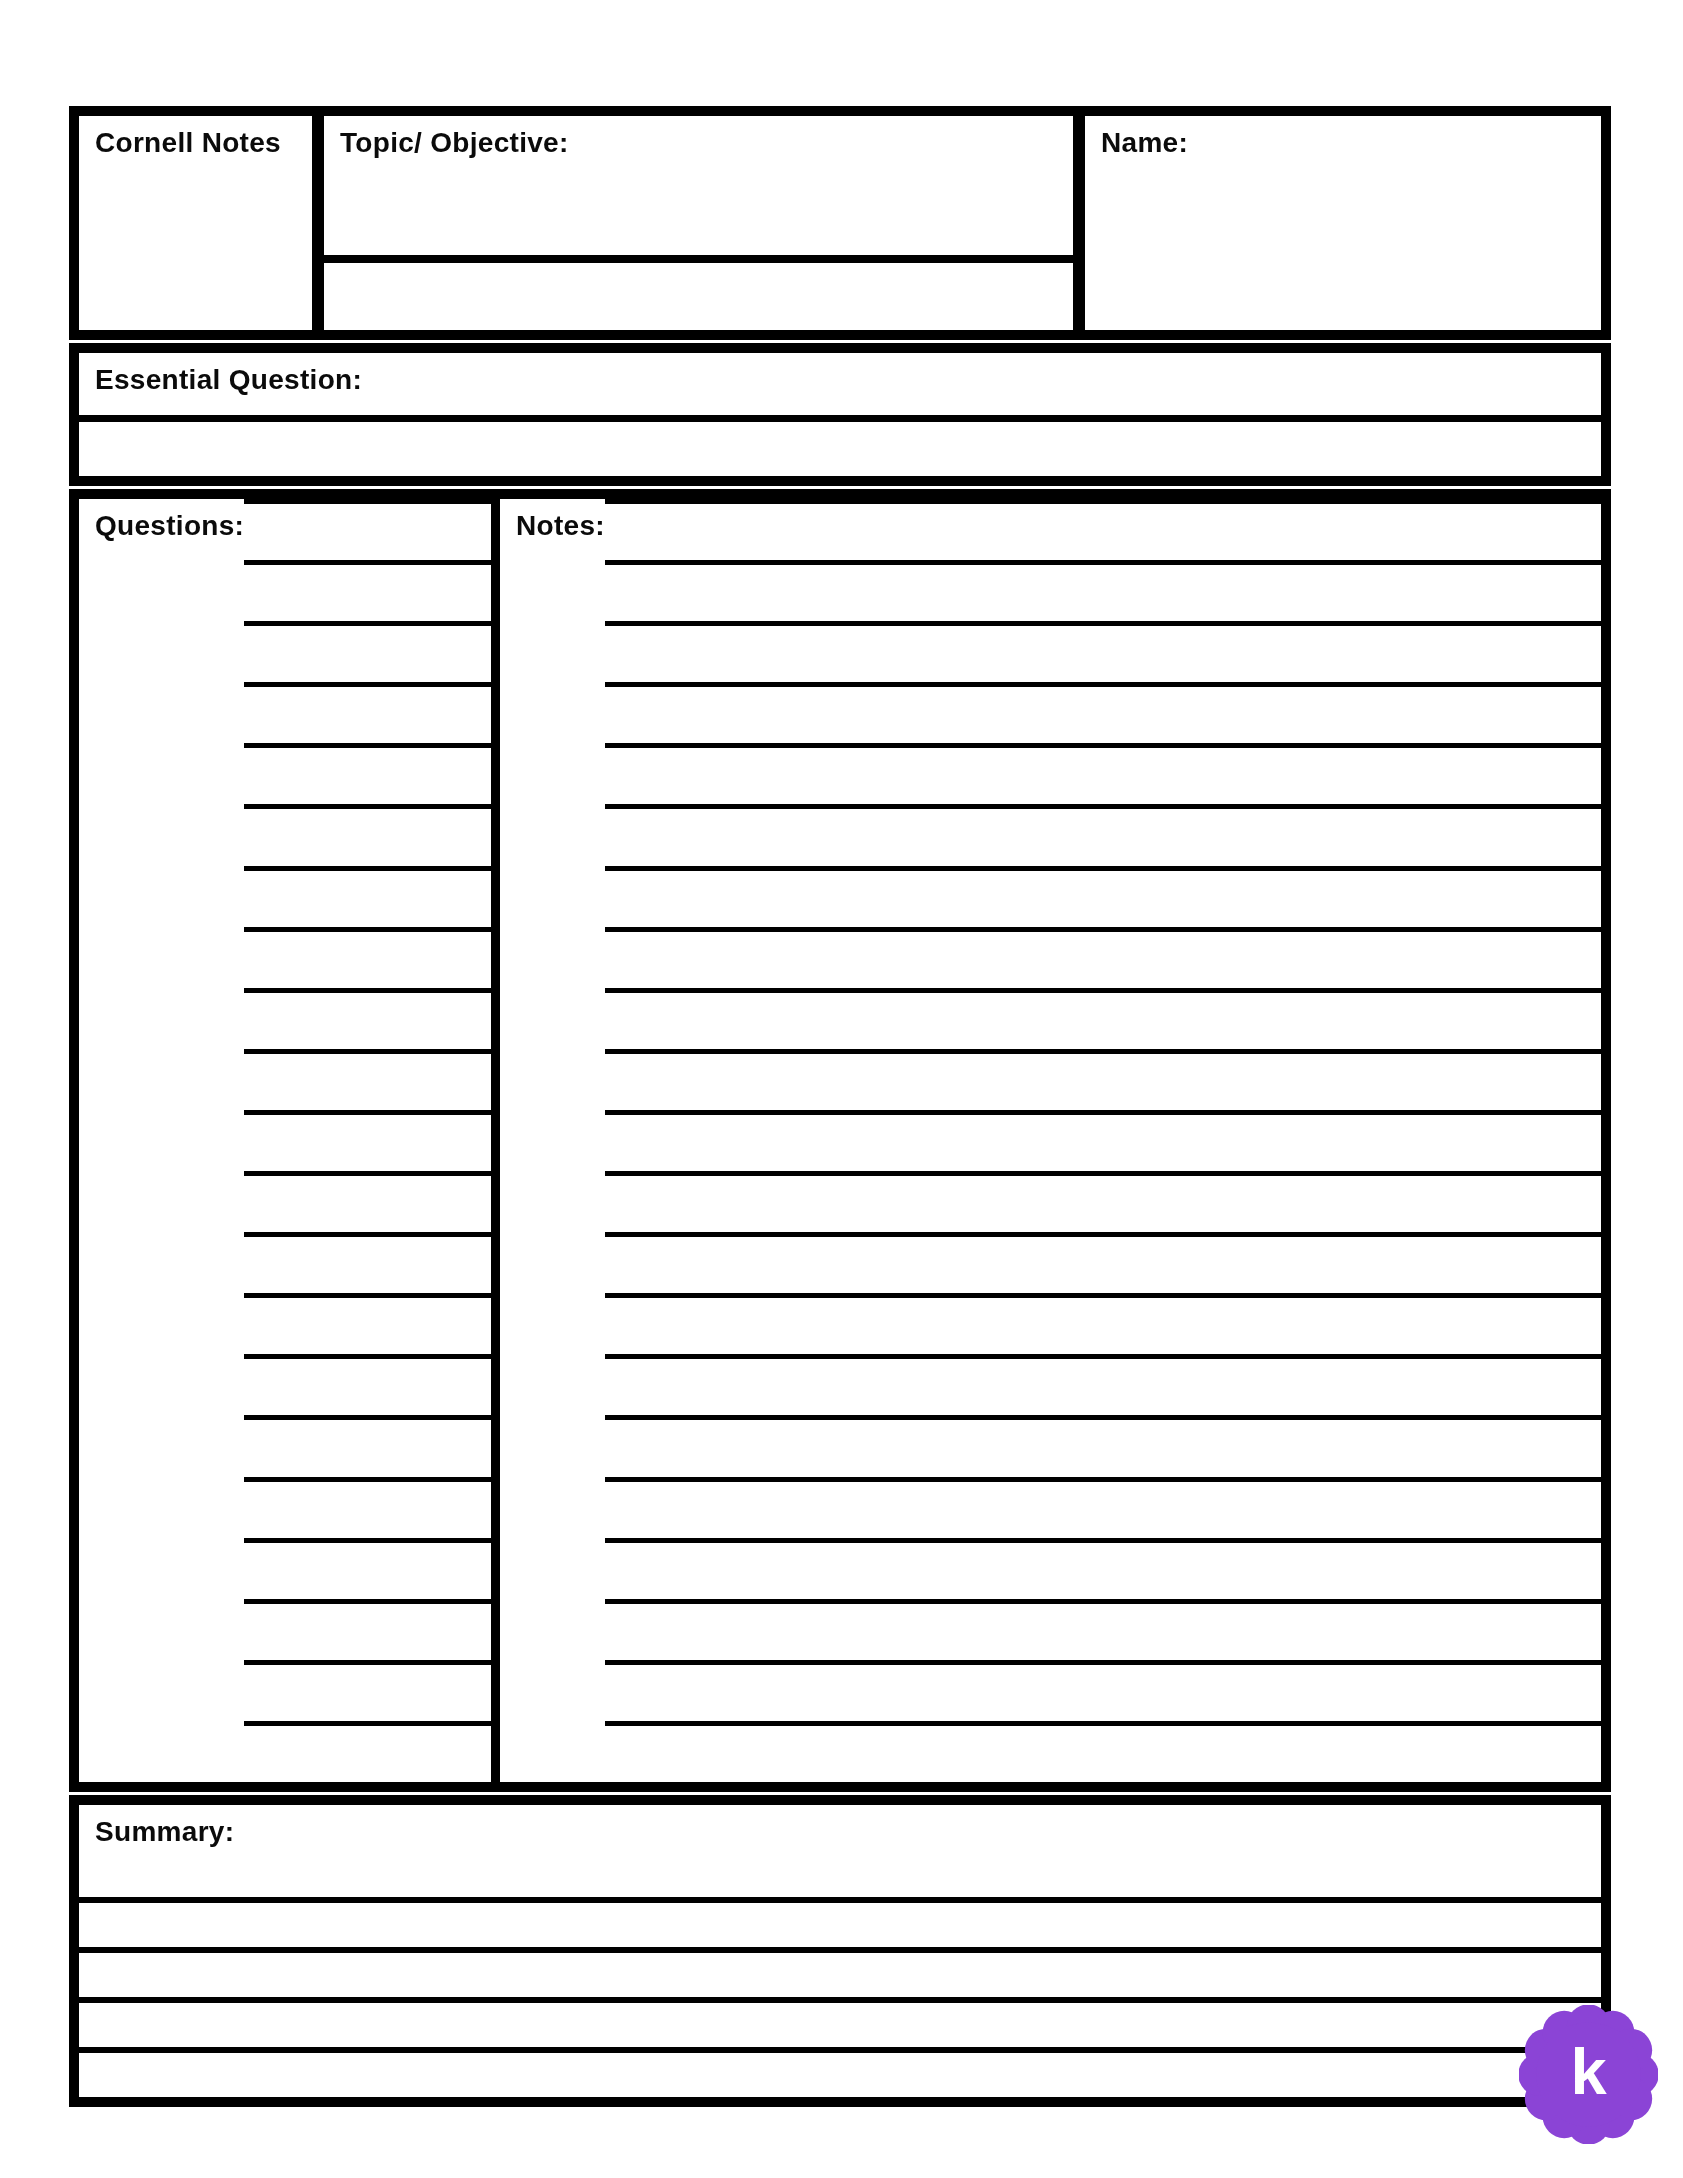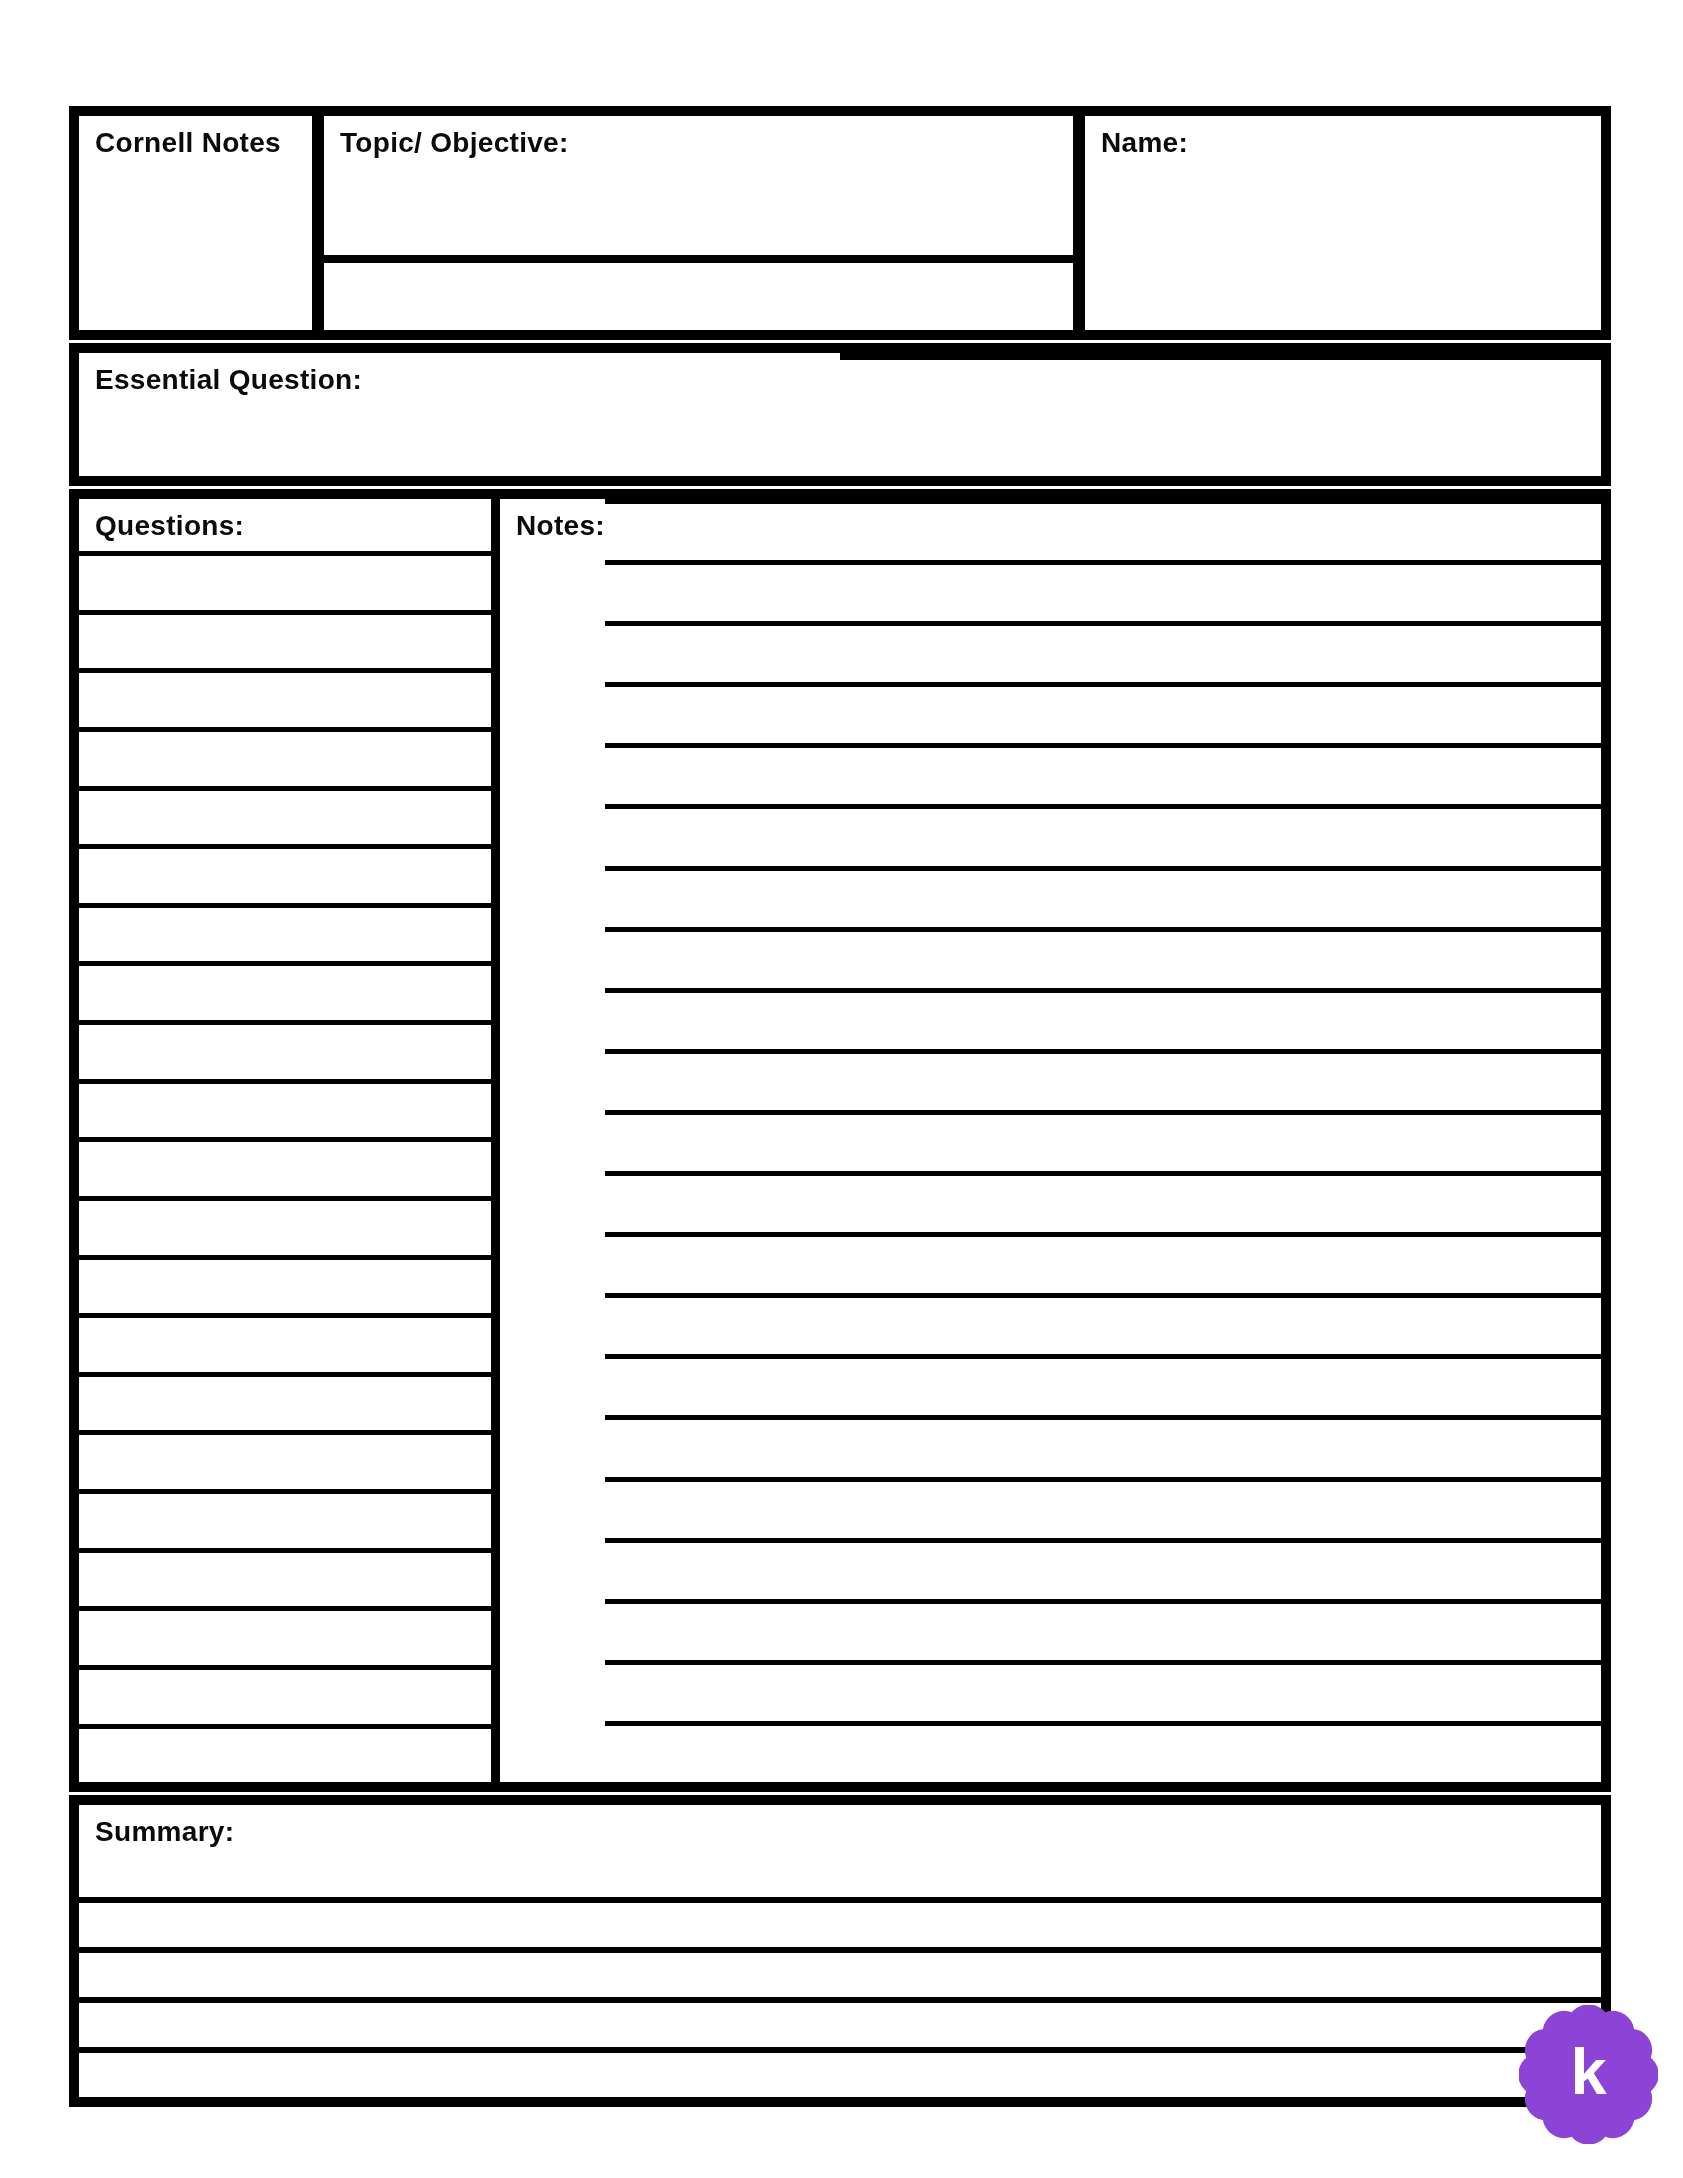--- a/index.html
+++ b/index.html
@@ -30,27 +30,27 @@
   
   .header { left: 69px; top: 106px; width: 1542px; height: 234px; display: flex; }
   .cornell-cell { width: 233px; height: 100%; }
   .vdiv-12 { width: 12px; height: 100%; background: #000; flex: none; }
   .topic-cell { width: 749px; height: 100%; display: flex; flex-direction: column; }
   .info-cell  { flex: 1; height: 100%; display: flex; flex-direction: row; }
   .hrow { flex: 1; }
   .hrow + .hrow { border-top: 8px solid #000; }
 
   
-  .eq { left: 69px; top: 343px; width: 1542px; height: 143px; display: flex; flex-direction: row; }
+  .eq { left: 69px; top: 343px; width: 1542px; height: 143px; display: flex; flex-direction: column; }
   .eq-row { flex: 1; }
   .eq-row + .eq-row, .eq .blank-row { border-top: 7px solid #000; }
 
   
   .qn { left: 69px; top: 489px; width: 1542px; height: 1303px; display: flex; }
-  .q-col { width: 412px; height: 100%; display: flex; flex-direction: column; }
+  .q-col { width: 412px; height: 100%; display: flex; flex-direction: row; }
   .qn-vdiv { width: 9px; height: 100%; background: #000; flex: none; }
   .n-col { flex: 1; height: 100%; display: flex; }
   .col-head { height: 52px; flex: none; }
   .rule-rows { flex: 1; display: flex; flex-direction: column; }
   .rule-rows .rule-row { flex: 1; border-top: 5px solid #000; }
 
   
   .summary { left: 69px; top: 1795px; width: 1542px; height: 312px; display: flex; flex-direction: column; gap: 33px; }
   .sum-head { height: 59px; flex: none; }
   .sum-rows { flex: 1; display: flex; flex-direction: column; }

